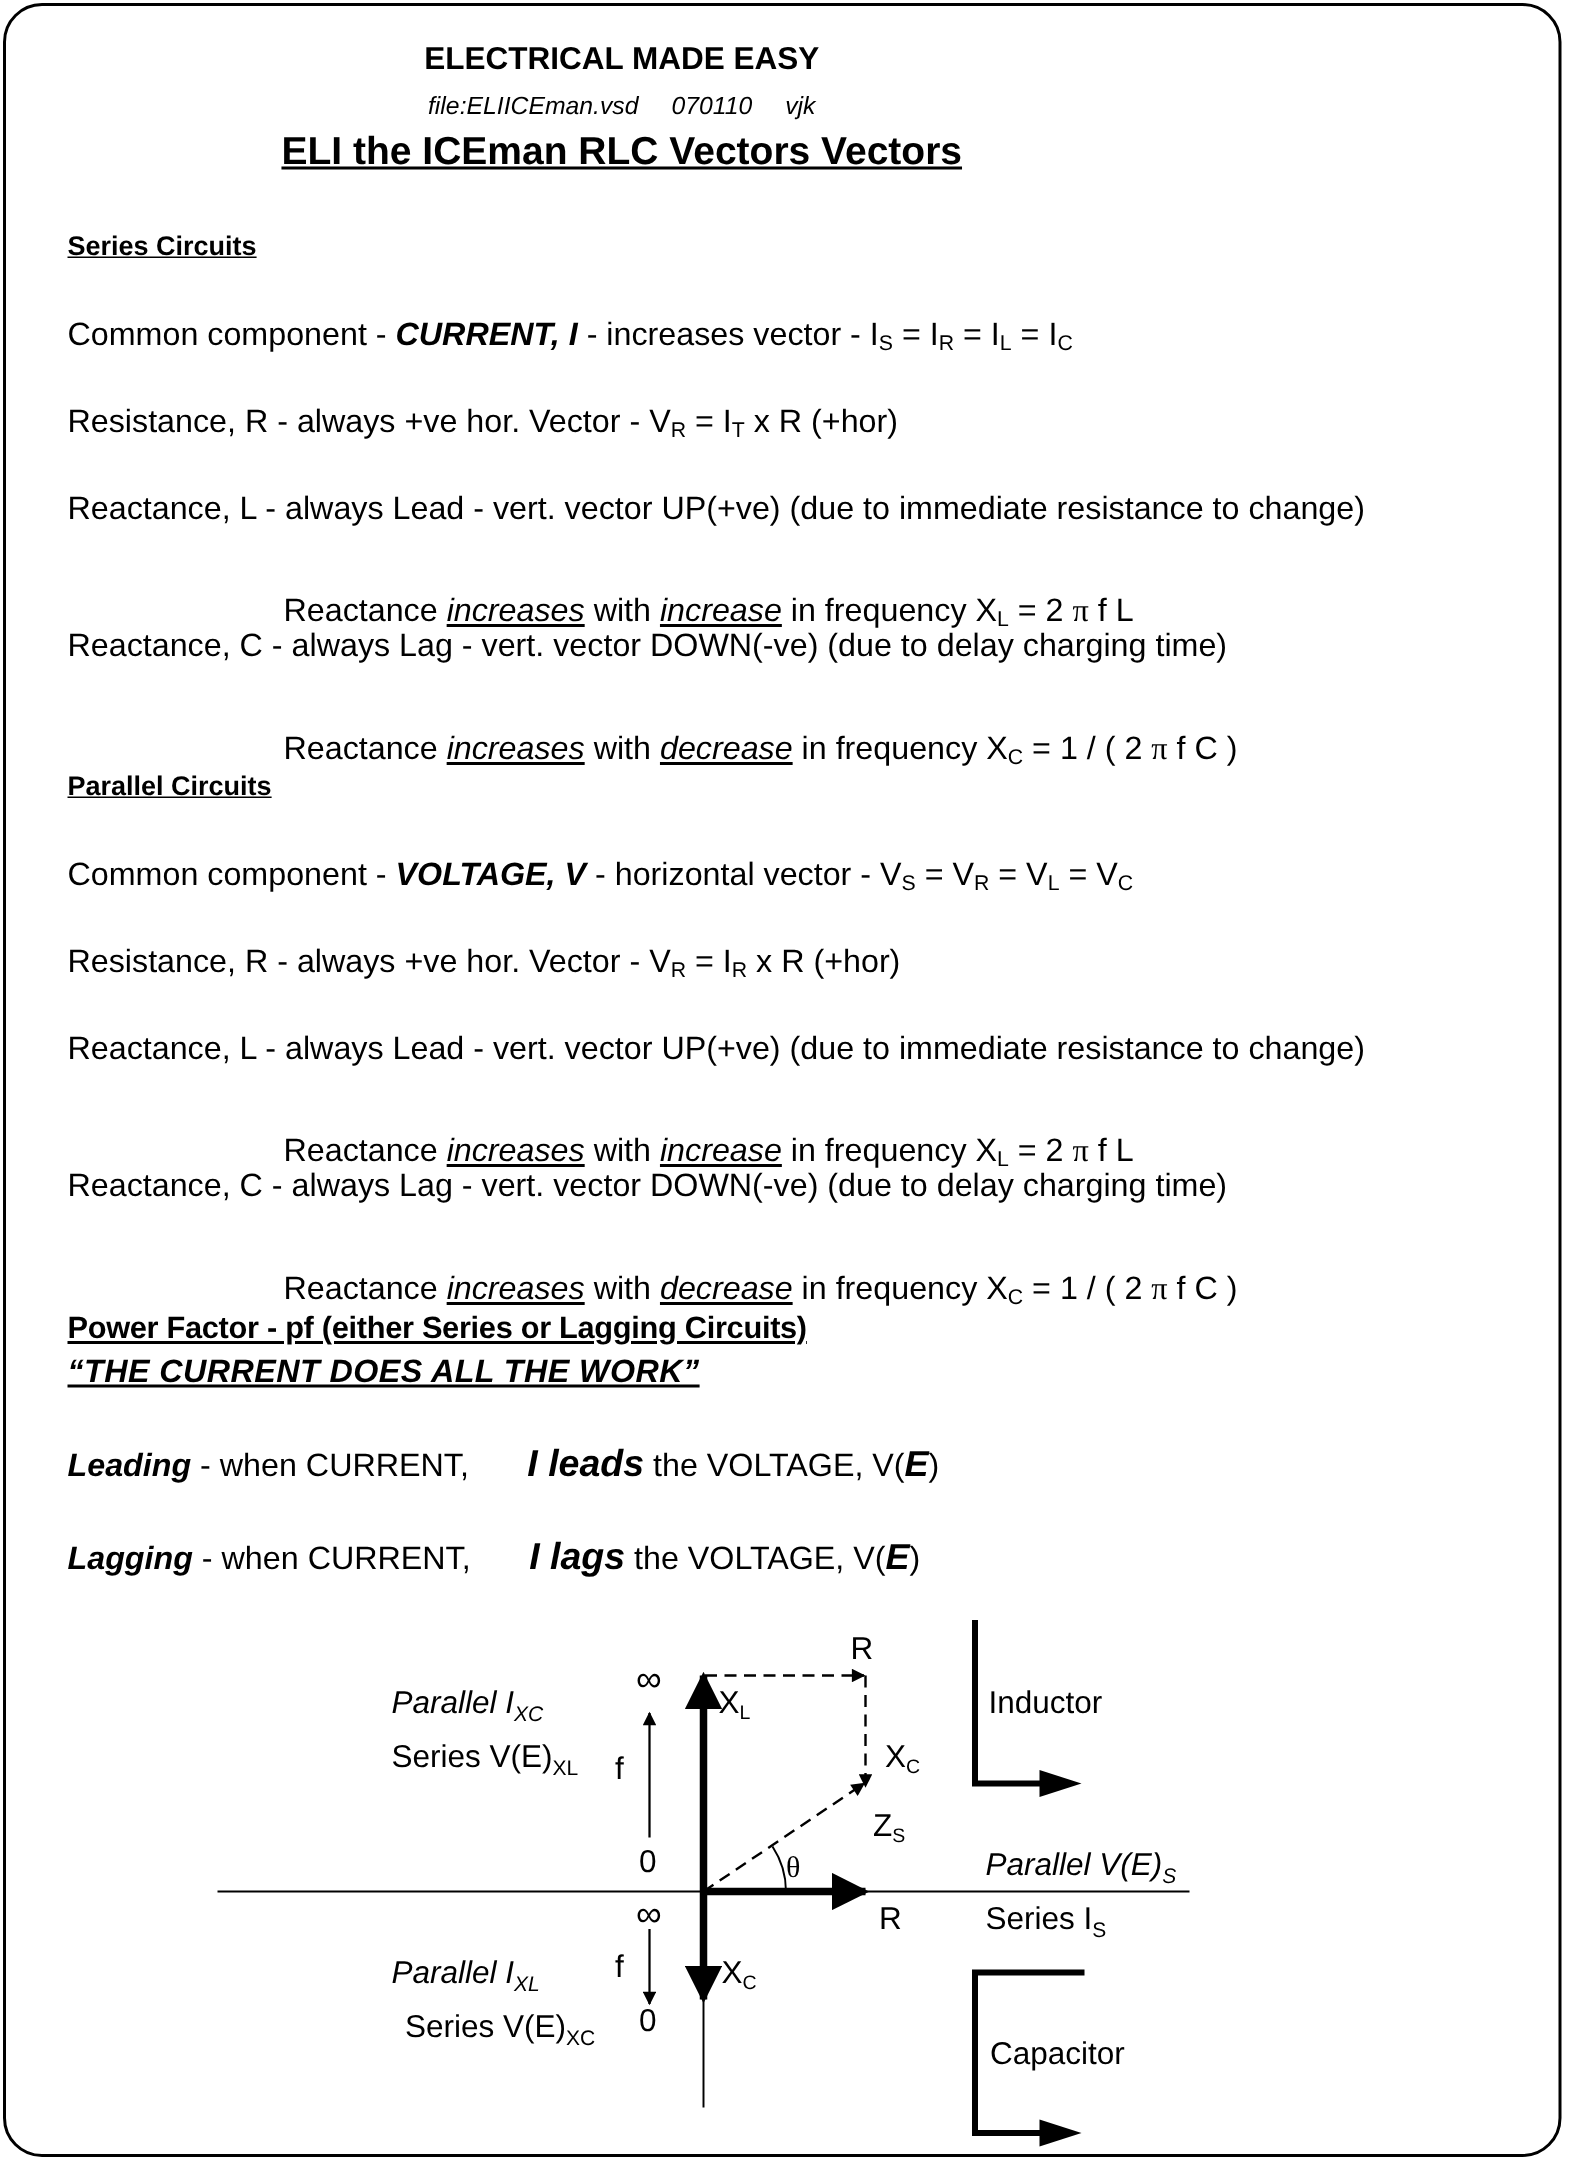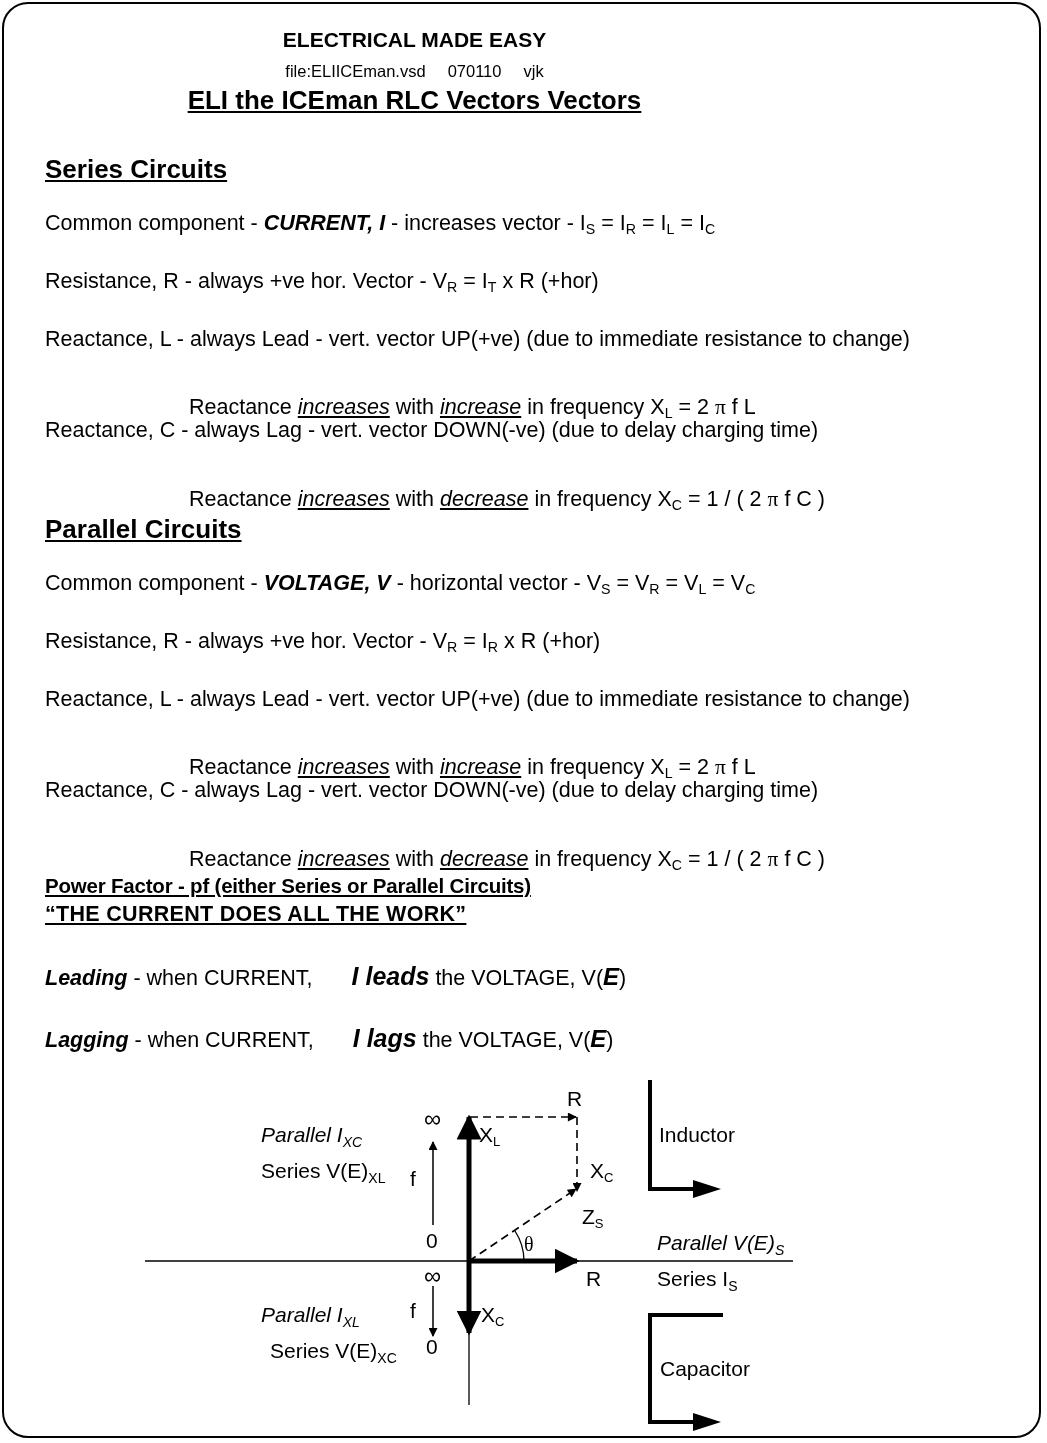--- a/index.html
+++ b/index.html
@@ -4,32 +4,32 @@
 <style>
   html, body { margin: 0; padding: 0; background: #ffffff; }
   body { width: 1047px; height: 1443px; position: relative; overflow: hidden;
          font-family: "Liberation Sans", sans-serif; color: #000; }
   .page { position: absolute; left: 2px; top: 2px; width: 1039px; height: 1436px;
           border: 2.5px solid #000; border-radius: 26px; box-sizing: border-box; }
   .abs { position: absolute; white-space: nowrap; }
   .center { left: 0; width: 829px; text-align: center; }
   .h-top { top: 28px; font-size: 21px; font-weight: bold; }
   .h-file { top: 62px; font-size: 16.5px; word-spacing: 0; }
-  .h-file span { margin: 0 11px; }
+  .h-file span { margin: 0 11px; font-style: italic; }
   .h-main { top: 85px; font-size: 26px; font-weight: bold; text-decoration: underline; }
-  .sec { font-size: 26px; font-weight: bold; text-decoration: underline; left: 45px; }
+  .sec { font-size: 18px; font-weight: bold; text-decoration: underline; left: 45px; }
   .line { font-size: 21.5px; left: 45px; }
   .indent { left: 189px; margin-top: 36px; }
   .u { text-decoration: underline; }
   .i { font-style: italic; }
   .bu { font-weight: bold; font-style: italic; }
   sub { font-size: 0.66em; vertical-align: -0.25em; line-height: 0; }
   .pi { font-family: "Liberation Serif", serif; }
   .pf-title { left: 45px; top: 874px; font-size: 20.5px; font-weight: bold; text-decoration: underline; letter-spacing: -0.2px; }
-  .pf-quote { left: 45px; top: 902px; font-size: 21.5px; font-weight: 900; text-decoration: underline; letter-spacing: 0.3px; }
+  .pf-quote { left: 45px; top: 902px; font-size: 21.5px; font-weight: 900; font-style: italic; text-decoration: underline; letter-spacing: 0.3px; }
   .big { font-size: 25px; font-weight: bold; font-style: italic; margin-left: 33px; }
   .bigE { font-weight: bold; font-style: italic; font-size: 24px; }
   svg text { font-family: "Liberation Sans", sans-serif; }
 </style>
 </head>
 <body>
 
 <div class="page"></div>
 
 <div class="abs center h-top">ELECTRICAL MADE EASY</div>
@@ -53,21 +53,21 @@
 <div class="abs line" style="top:571px"><span>Common component - </span><span class="bu">VOLTAGE, V</span><span> - horizontal vector - V</span><sub>S</sub><span> = V</span><sub>R</sub><span> = V</span><sub>L</sub><span> = V</span><sub>C</sub></div>
 
 <div class="abs line" style="top:629px"><span>Resistance, R - always +ve hor. Vector - V</span><sub>R</sub><span> = I</span><sub>R</sub><span> x R (+hor)</span></div>
 
 <div class="abs line" style="top:687px">Reactance, L - always Lead - vert. vector UP(+ve) (due to immediate resistance to change)</div>
 <div class="abs line indent" style="top:719px"><span>Reactance </span><span class="i u">increases</span><span> with </span><span class="i u">increase</span><span> in frequency X</span><sub>L</sub><span> = 2 </span><span class="pi">π</span><span> f L</span></div>
 
 <div class="abs line" style="top:778px">Reactance, C - always Lag - vert. vector DOWN(-ve) (due to delay charging time)</div>
 <div class="abs line indent" style="top:811px"><span>Reactance </span><span class="i u">increases</span><span> with </span><span class="i u">decrease</span><span> in frequency X</span><sub>C</sub><span> = 1 / ( 2 </span><span class="pi">π</span><span> f C )</span></div>
 
-<div class="abs pf-title">Power Factor - pf (either Series or Parallel Circuits)</div>
+<div class="abs pf-title">Power Factor - pf (either Series or Lagging Circuits)</div>
 <div class="abs pf-quote">“THE CURRENT DOES ALL THE WORK”</div>
 
 <div class="abs line" style="top:962px"><span class="bu">Leading</span><span> - when CURRENT, </span><span class="big">I leads</span><span> the VOLTAGE, V(</span><span class="bigE">E</span><span>)</span></div>
 
 <div class="abs line" style="top:1024px"><span class="bu">Lagging</span><span> - when CURRENT, </span><span class="big">I lags</span><span> the VOLTAGE, V(</span><span class="bigE">E</span><span>)</span></div>
 
 <svg class="abs" style="left:0;top:0" width="1047" height="1443">
   <defs>
     <marker id="ah-big" viewBox="0 0 10 10" refX="9" refY="5" markerWidth="5" markerHeight="5" markerUnits="strokeWidth" orient="auto">
       <path d="M0,0 L10,5 L0,10 z" fill="#000"></path>

